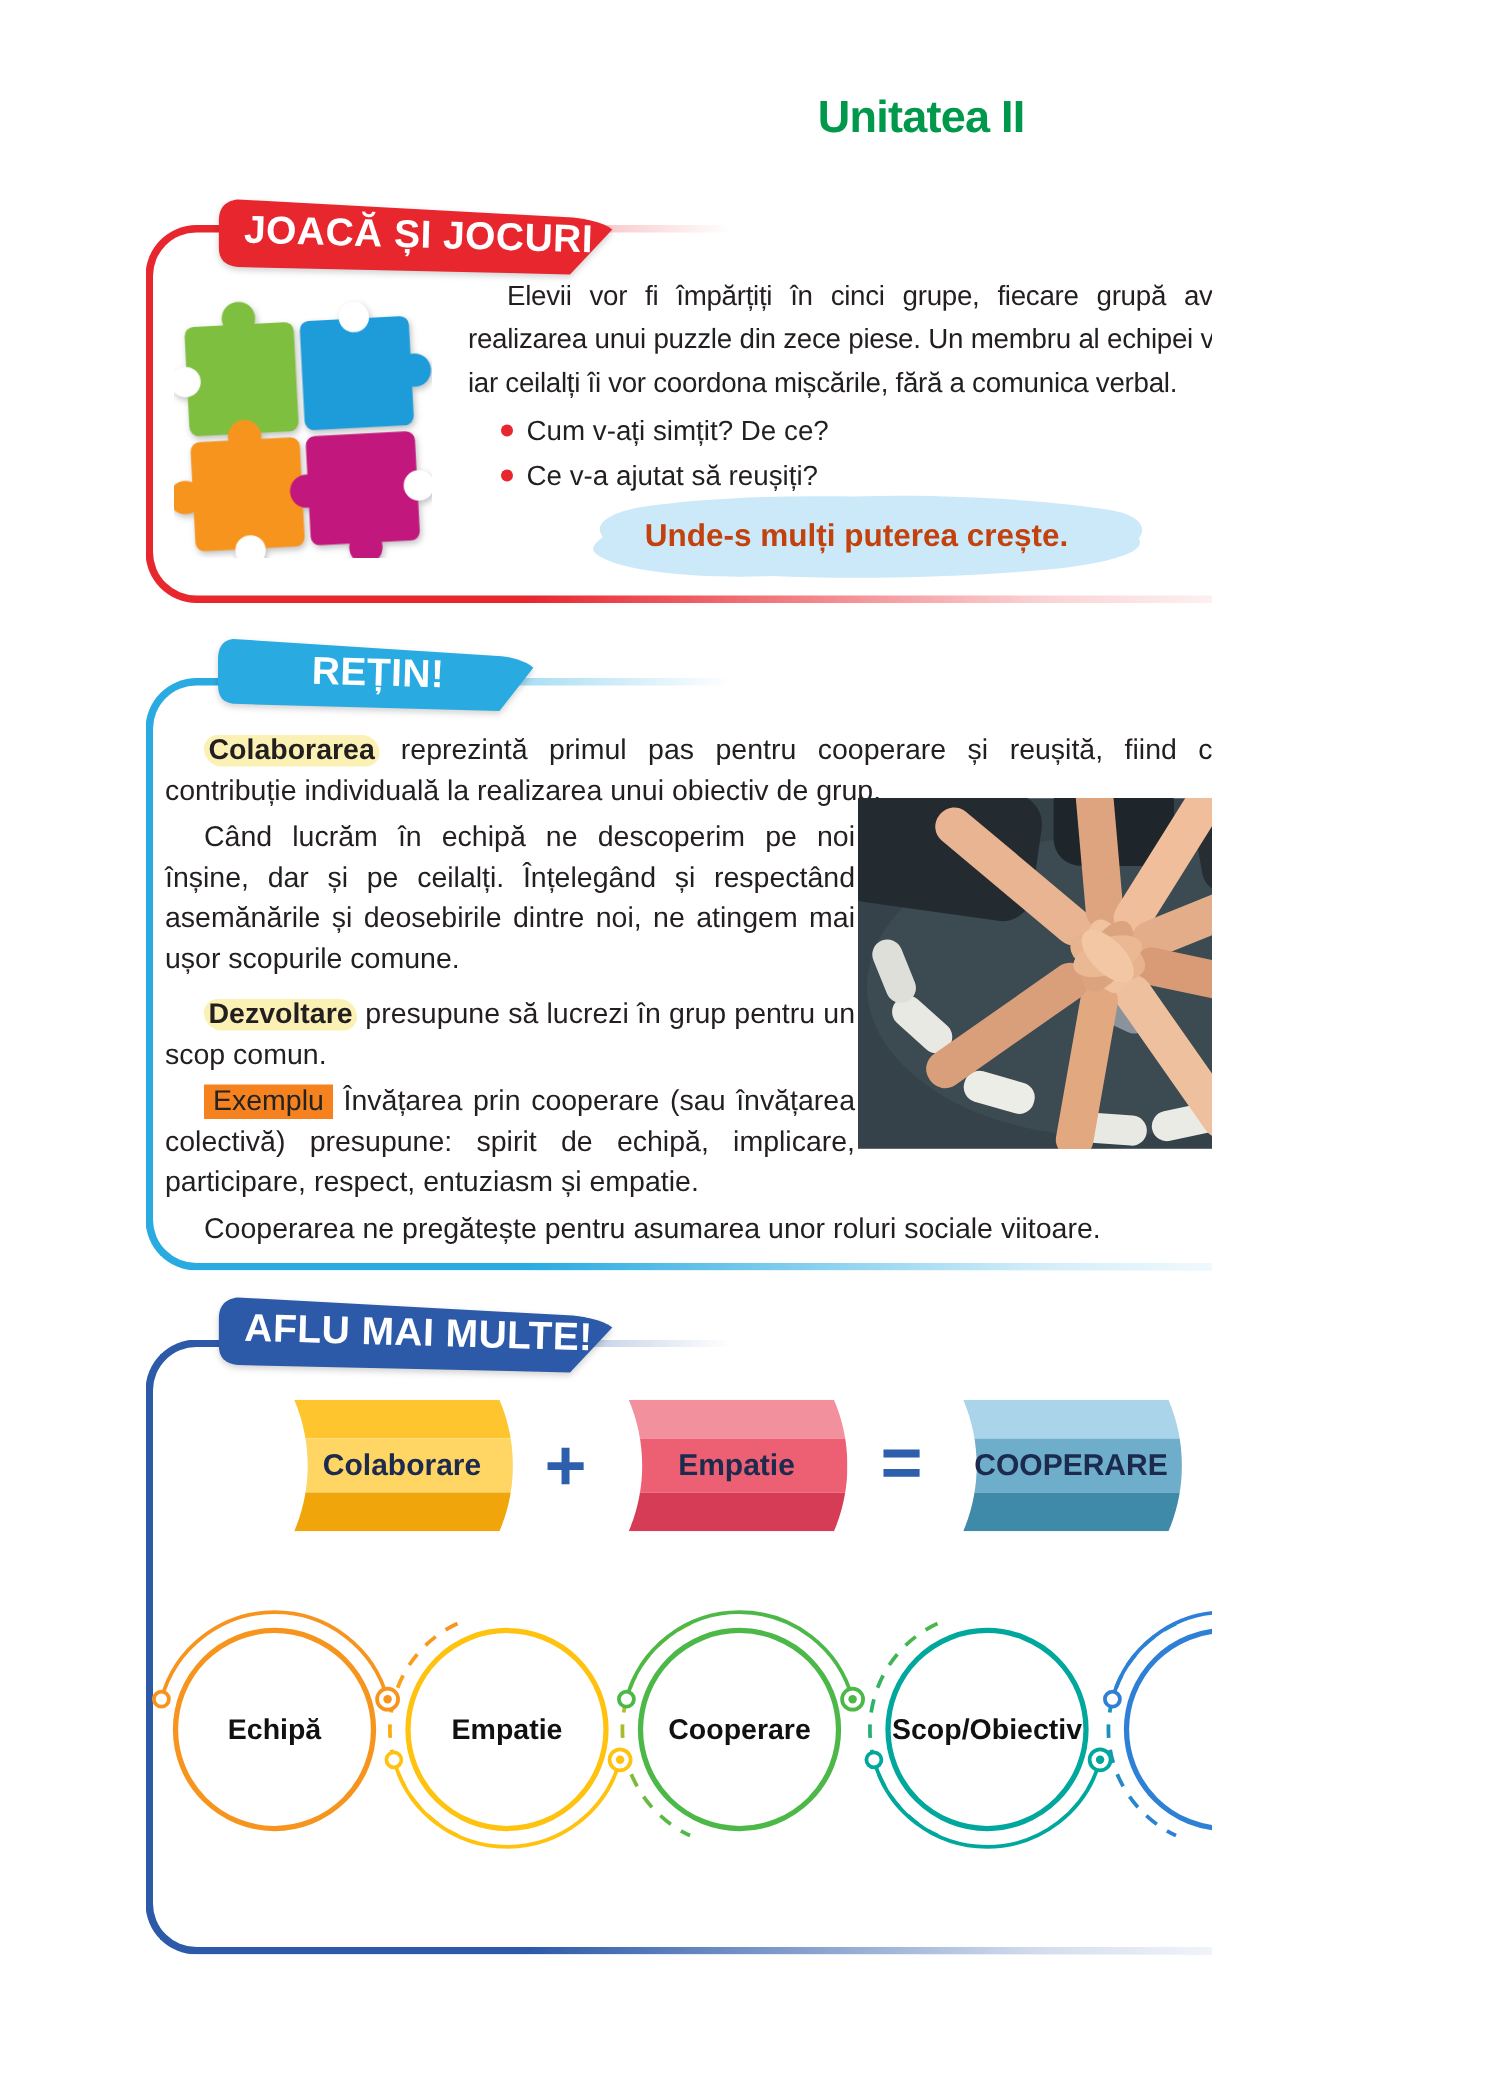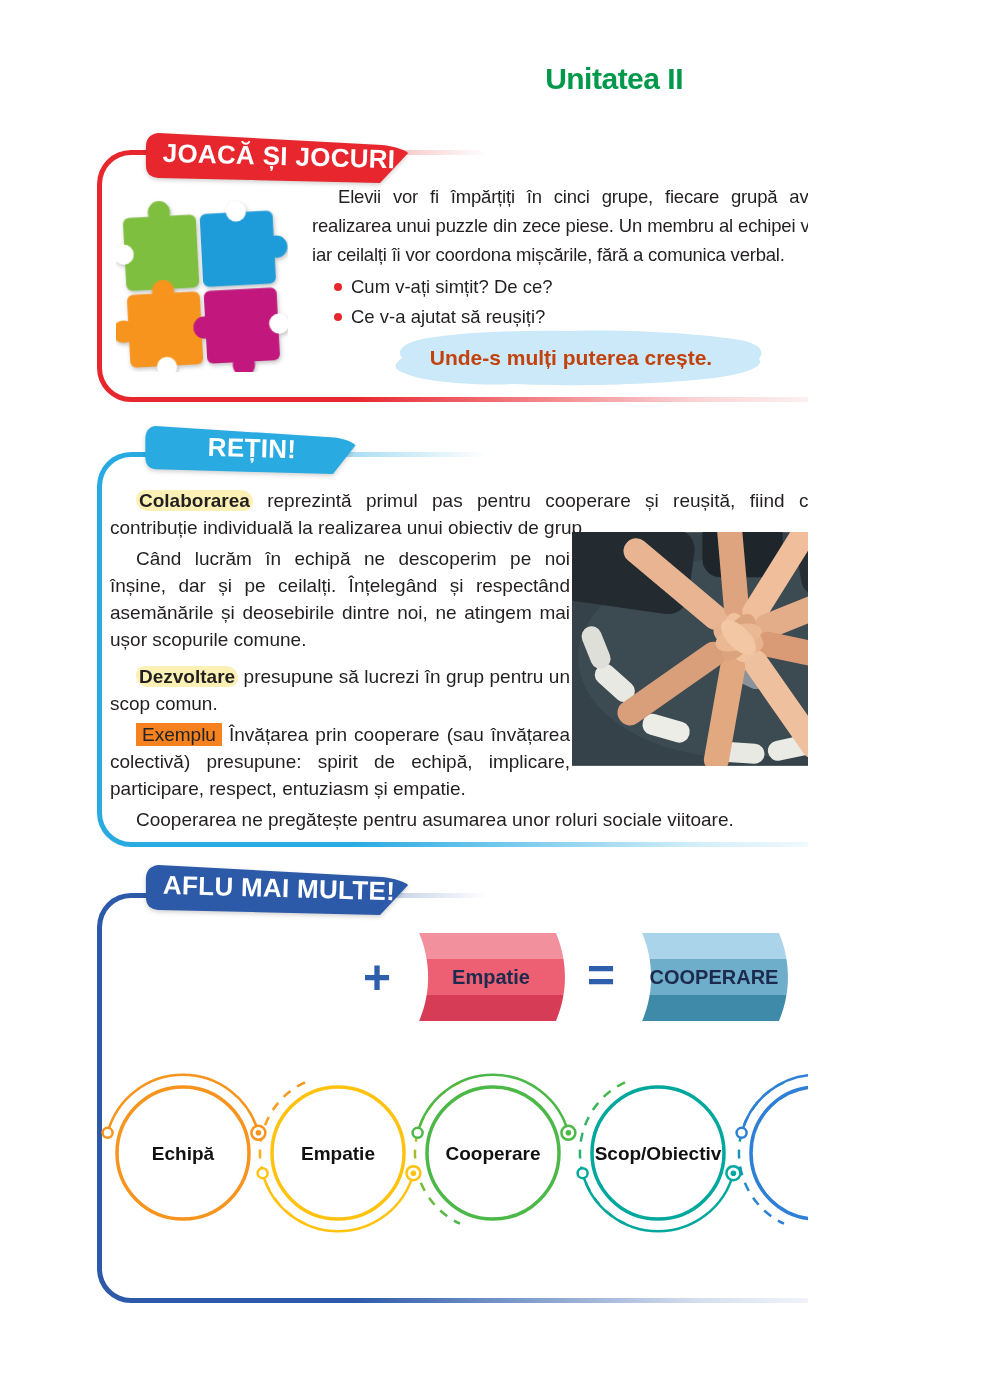--- a/index.html
+++ b/index.html
@@ -196,20 +196,35 @@
     </svg>
   </div>
 
   <div class="banner" id="banner3">
     <svg viewBox="0 0 280 52" preserveAspectRatio="none">
       <path d="M16,1 C6,2 3,8 3,15 L3,33 C3,41 7,45 16,46 L244,51 L273,21 C267,16 252,13.5 246,13 L16,1 Z" fill="#2C5AA9"></path>
     </svg>
     <span class="banner-text">AFLU MAI MULTE!</span>
   </div>
 
+  <div class="ribbon" id="ribbon1">
+    <svg viewBox="0 0 165 88" preserveAspectRatio="none">
+      <defs>
+          <clipPath id="cpy">
+            <path d="M13,0 C25,28 25,60 13,88 L149,88 C161,60 161,28 149,0 Z"></path>
+          </clipPath>
+        </defs>
+      <g clip-path="url(#cpy)">
+        <rect x="0" y="0" width="165" height="26" fill="#FFC52F"></rect>
+        <rect x="0" y="26" width="165" height="36" fill="#FFD564"></rect>
+        <rect x="0" y="62" width="165" height="26" fill="#F0A50A"></rect>
+      </g>
+    </svg>
+    <span class="ribbon-label">Colaborare</span>
+  </div>
 
   <div class="op" id="op-plus">+</div>
 
   <div class="ribbon" id="ribbon2">
     <svg viewBox="0 0 165 88" preserveAspectRatio="none">
       <defs>
           <clipPath id="cpr">
             <path d="M13,0 C25,28 25,60 13,88 L149,88 C161,60 161,28 149,0 Z"></path>
           </clipPath>
         </defs>

